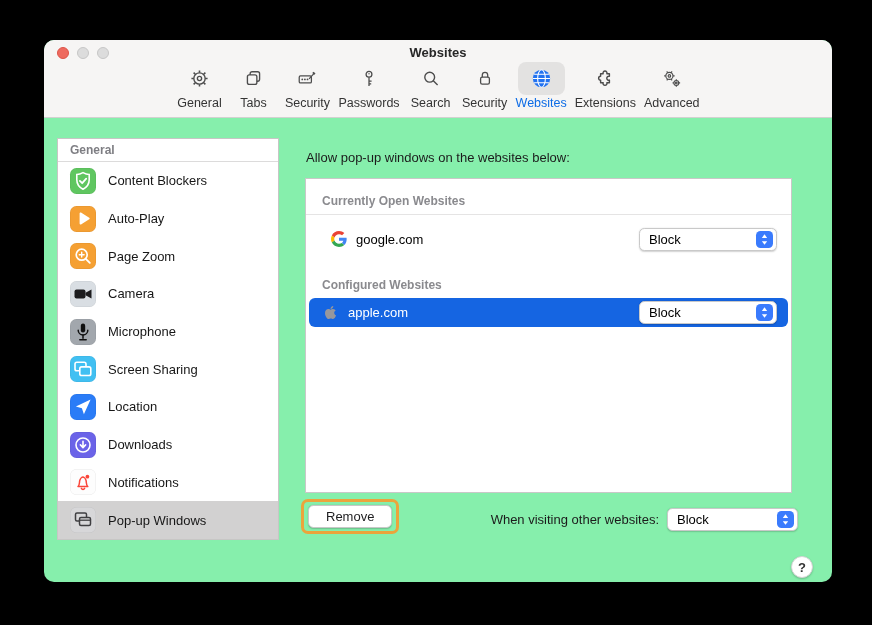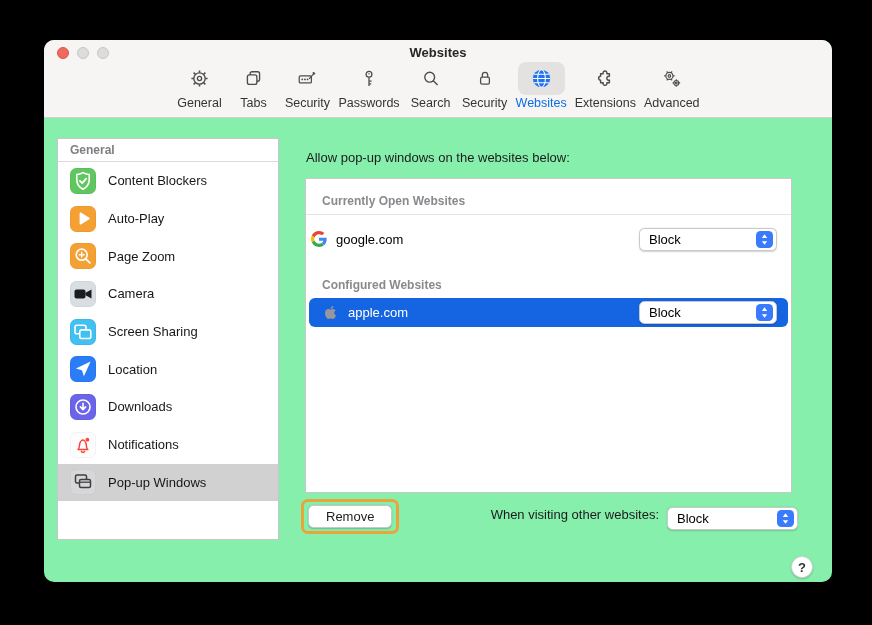--- a/index.html
+++ b/index.html
@@ -42,21 +42,21 @@
     box-shadow:inset 0 0 0 .5px rgba(0,0,0,.08); }
   .app-icon svg { display:block; }
   .sb-label { font-size:13px; color:#171717; }
 
   
   .intro { position:absolute; left:262px; top:110px; font-size:13px; color:#1b1b1b; }
   .panel { position:absolute; left:261px; top:138px; width:487px; height:315px;
     background:#fff; border:1px solid #c9c8c8; overflow:hidden; }
   .ws-header { padding:15px 0 4px 16px; font-size:12px; font-weight:700; color:#8a8a8e; }
   .ws-header.with-line { border-bottom:1px solid #e5e4e4; padding-bottom:6px; }
-  .ws-row { display:flex; align-items:center; height:48px; padding:0 14px 0 4px; gap:9px; }
+  .ws-row { display:flex; align-items:center; height:48px; padding:0 14px 0 24px; gap:9px; }
   .ws-row .favicon { width:17px; display:flex; justify-content:center; }
   .ws-site { font-size:13px; color:#000; }
   .ws-row.selected { height:29px; margin:2px 3px 0 3px; border-radius:6px;
     background:#1565e2; padding:0 11px 0 13px; }
   .ws-row.selected .ws-site { color:#fff; font-weight:500; }
 
   .select { margin-left:auto; width:138px; height:23px; background:#fff;
     border:.5px solid #c9c9c9; border-radius:5.5px; display:flex; align-items:center;
     box-shadow:0 .5px 1.5px rgba(0,0,0,.18); cursor:default; }
   .select-label { font-size:13px; color:#000; padding-left:9px; flex:1; }
@@ -64,21 +64,21 @@
     background:#3a7bfd; display:flex; align-items:center; justify-content:center; }
   .select.small { width:131px; }
 
   
   .remove-wrap { position:absolute; left:257px; top:459px; border:3px solid #eba43c;
     border-radius:7px; padding:3px 4px; }
   .remove-btn { font-family:"Liberation Sans",sans-serif; font-size:13px; color:#1d1d1f;
     background:#fff; border:.5px solid #c8c8c8; border-radius:5.5px; padding:3px 17px;
     box-shadow:0 .5px 1.5px rgba(0,0,0,.2); }
   .footer { position:absolute; top:467px; left:261px; width:493px; height:24px;
-    display:flex; justify-content:flex-end; gap:8px; }
+    display:flex; align-items:center; justify-content:flex-end; gap:8px; }
   .footer-label { font-size:13px; color:#1b1b1b; }
 
   .help-btn { position:absolute; left:747px; top:516px; width:22px; height:22px;
     border-radius:50%; background:#fff; border:.5px solid #d4d4d4;
     box-shadow:0 1px 2px rgba(0,0,0,.2); display:flex; align-items:center; justify-content:center;
     font-size:13px; font-weight:700; color:#333; }
 </style>
 </head>
 <body>
 
@@ -224,20 +224,30 @@
             <span class="sb-label">Page Zoom</span>
           </div>
           <div class="sb-item">
             <span class="app-icon" style="background: rgb(217, 222, 227);">
               <svg width="26" height="26" viewBox="0 0 26 26">
                 <rect x="4.5" y="8.6" width="11" height="8.8" rx="2" fill="#1c1c1e"></rect>
                 <path d="M15.5 11.8l6-3.2v8.8l-6-3.2z" fill="#1c1c1e"></path>
               </svg>
             </span>
             <span class="sb-label">Camera</span>
+          </div>
+          <div class="sb-item">
+            <span class="app-icon" style="background: rgb(162, 167, 173);">
+              <svg width="26" height="26" viewBox="0 0 26 26" fill="none">
+                <rect x="10.8" y="4.6" width="4.4" height="8.8" rx="2.2" fill="#101010"></rect>
+                <path d="M8.2 11.2a4.8 4.8 0 0 0 9.6 0" stroke="#101010" stroke-width="1.5" stroke-linecap="round"></path>
+                <path d="M13 16v3.2M9.8 20.8h6.4" stroke="#101010" stroke-width="1.5" stroke-linecap="round"></path>
+              </svg>
+            </span>
+            <span class="sb-label">Microphone</span>
           </div>
           <div class="sb-item">
             <span class="app-icon" style="background: rgb(65, 192, 242);">
               <svg width="26" height="26" viewBox="0 0 26 26" fill="none">
                 <rect x="5" y="6.2" width="11" height="8.6" rx="1.8" stroke="#fff" stroke-width="1.6"></rect>
                 <rect x="9.8" y="10.9" width="11" height="8.6" rx="1.8" fill="#41c0f2" stroke="#fff" stroke-width="1.6"></rect>
               </svg>
             </span>
             <span class="sb-label">Screen Sharing</span>
           </div>

